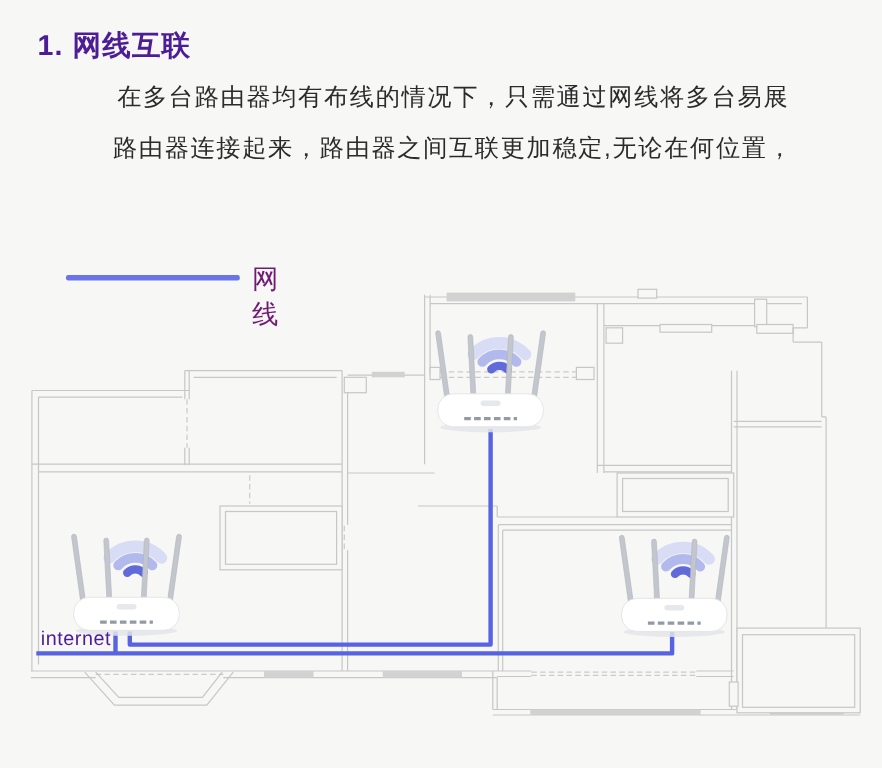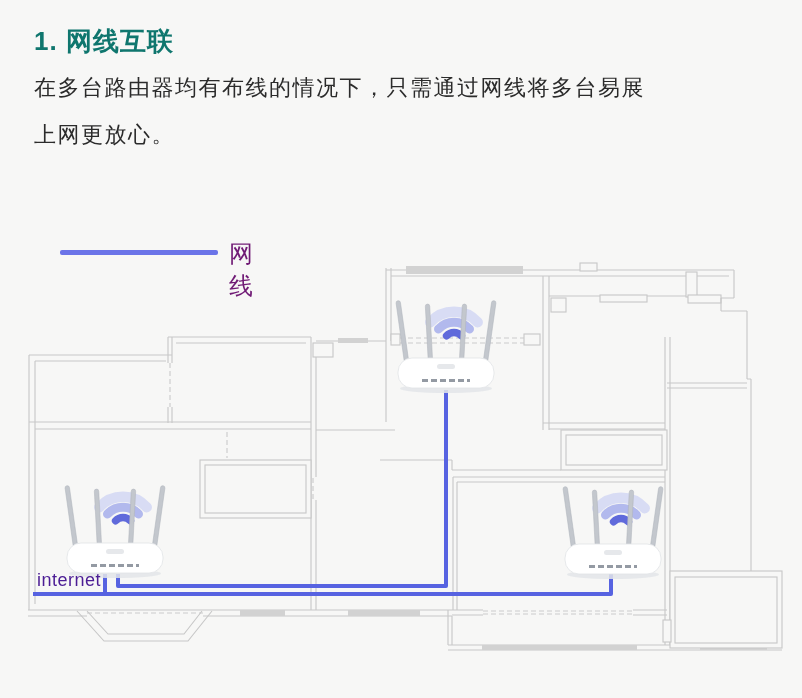--- a/index.html
+++ b/index.html
@@ -13,25 +13,25 @@
   body{
     background:var(--background);
     font-family:"Liberation Sans","DejaVu Sans",sans-serif;
     color:var(--text);
     position:relative;
     overflow:hidden;
   }
   .stage{position:absolute;left:0;top:0;width:802px;height:698px;}
   .title{
     position:absolute;left:34px;top:24px;
-    font-size:26px;font-weight:bold;color:#0f766e;letter-spacing:1px;
+    font-size:26px;font-weight:bold;color:#4c1d95;letter-spacing:1px;
   }
   .para{
     position:absolute;left:34px;top:64px;width:756px;
-    font-size:22px;line-height:47px;color:#2b2b2b;letter-spacing:1.5px;
+    font-size:22px;line-height:47px;color:#2b2b2b;letter-spacing:1.5px;text-align:center;
   }
   .legend{position:absolute;left:0;top:0;}
   .legend-line{
     position:absolute;left:60px;top:250px;width:158px;height:5px;
     background:var(--legend_line);border-radius:2px;
   }
   .legend-label{
     position:absolute;left:229px;top:238px;font-size:24px;color:#701a75;letter-spacing:2px;
   }
   .internet-label{
@@ -56,21 +56,21 @@
 </style>
 </head>
 <body>
 
 <div class="stage">
 
   <div class="title">1. 网线互联</div>
 
   <div class="para">
     <div>在多台路由器均有布线的情况下，只需通过网线将多台易展</div>
-    <div>上网更放心。</div>
+    <div>路由器连接起来，路由器之间互联更加稳定,无论在何位置，</div>
   </div>
 
   <div class="legend">
     <div class="legend-line"></div>
     <div class="legend-label">网线</div>
   </div>
 
   <div class="internet-label">internet</div>
 
   <svg class="plan" width="802" height="698" viewBox="0 0 802 698">

